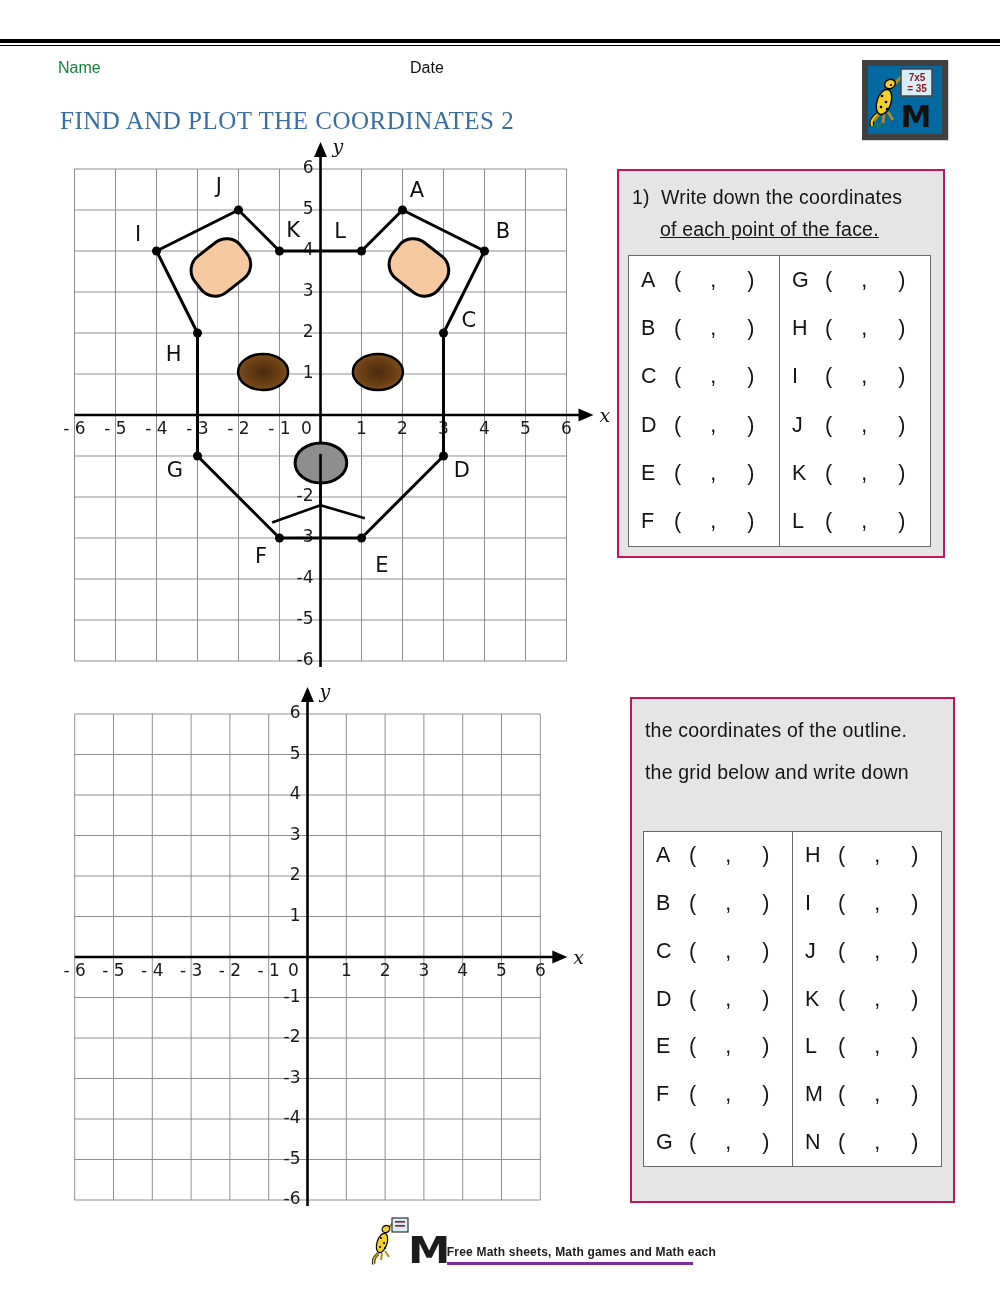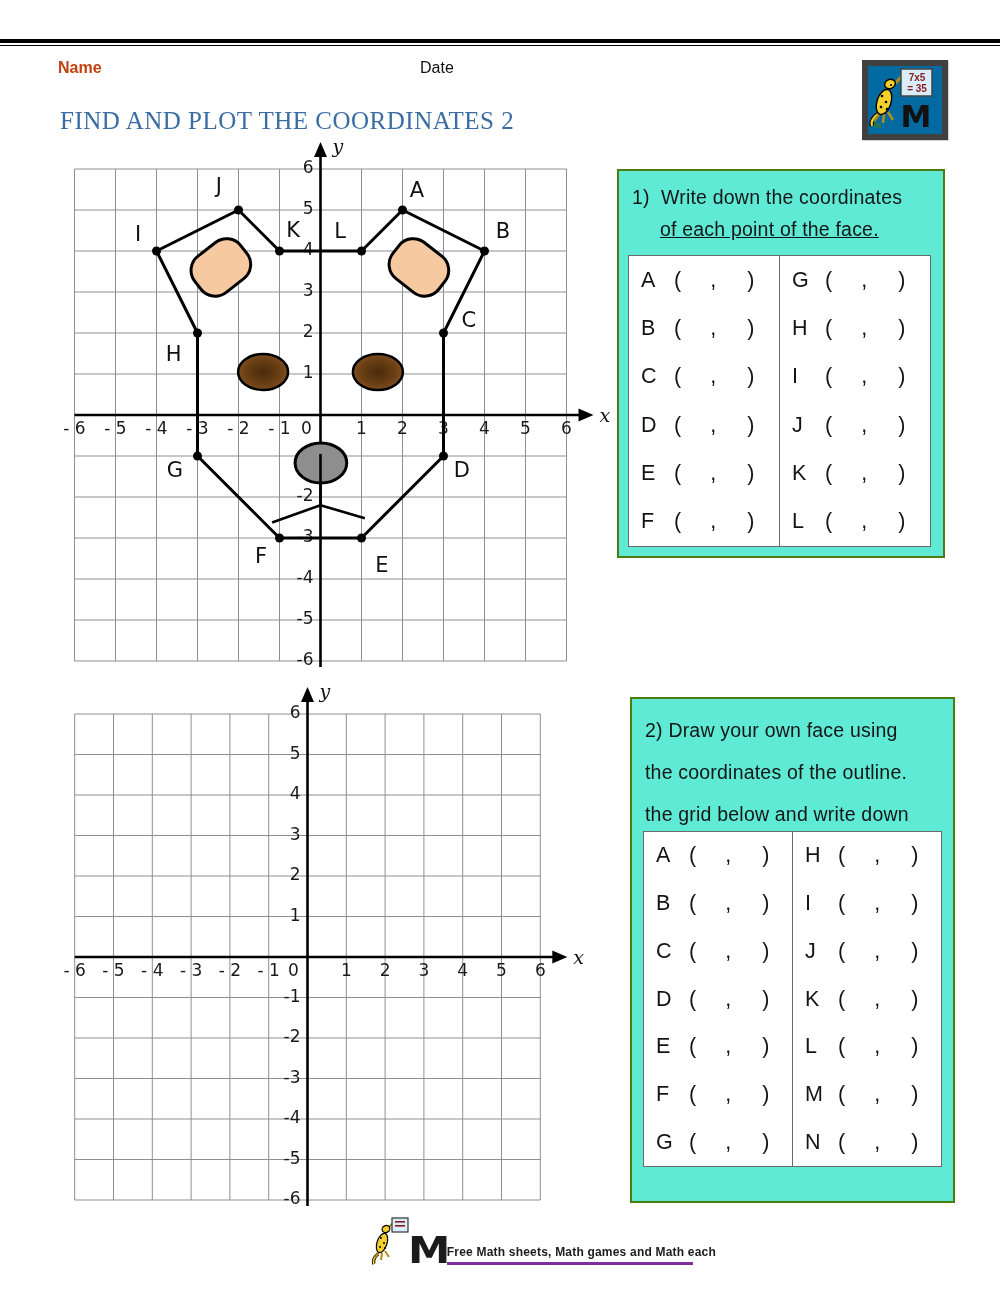--- a/index.html
+++ b/index.html
@@ -1,30 +1,30 @@
 <!DOCTYPE html>
 <html><head>
 <meta charset="utf-8">
 <style>
   html,body{margin:0;padding:0;background:#fff;}
   #page{position:relative;width:1000px;height:1294px;background:#ffffff;overflow:hidden;
         font-family:"Liberation Sans",sans-serif;color:#141414;}
   .topbar{position:absolute;left:0;top:39px;width:1000px;height:4px;background:#000;}
   .topbar2{position:absolute;left:0;top:45px;width:1000px;height:1px;background:#000;}
-  .name-label{position:absolute;left:58px;top:59px;font-size:16px;color:#c2410c;font-weight:bold;}
-  .date-label{position:absolute;left:420px;top:59px;font-size:16px;color:#111;}
+  .name-label{position:absolute;left:58px;top:59px;font-size:16px;color:#15803d;}
+  .date-label{position:absolute;left:410px;top:59px;font-size:16px;color:#111;}
   .title{position:absolute;left:56px;top:103px;margin:4px;font-family:"Liberation Serif",serif;
          font-weight:500;font-size:25px;letter-spacing:0.5px;color:#3a6da4;white-space:nowrap;}
   .logo-box{position:absolute;left:862px;top:60px;width:74px;height:68px;background:#0369a1;
             border:6px solid #404040;box-shadow:1px 1px 0 #d4d4d4;}
   #grids-svg{position:absolute;left:0;top:0;z-index:1;}
   .tick{font:17px "DejaVu Sans",sans-serif;fill:#1a1a1a;}
   .axisname{font:italic 19px "DejaVu Serif",serif;fill:#111;}
   .ptlabel{font:21px "DejaVu Sans",sans-serif;fill:#111;text-anchor:middle;}
-  .qbox{position:absolute;border:2px solid #4d7c0f;background:#5eead4;z-index:2;}
+  .qbox{position:absolute;border:2px solid #be185d;background:#e5e5e5;z-index:2;}
   #qbox1{left:617px;top:169px;width:324px;height:385px;}
   #qbox2{left:630px;top:697px;width:321px;height:502px;}
   .qtext{padding:10px 6px 0 13px;}
   .qline{font-size:19.5px;color:#151515;line-height:32px;letter-spacing:0.2px;}
   #qbox2 .qline{line-height:42px;}
   .indent{padding-left:28px;text-decoration:underline;}
   .ctable{position:absolute;border:1.5px solid #6a6a6a;display:flex;background:#fff;}
   #table1{left:9px;top:84px;width:301px;height:290px;}
   #table2{left:11px;top:132px;width:297px;height:334px;}
   .ccol{flex:1;display:flex;flex-direction:column;}
@@ -319,22 +319,20 @@
             <span class="op">(</span>
             <span class="cm">,</span>
             <span class="cp">)</span>
           </div>
         </div>
       </div>
   </div>
 
   <div class="qbox" id="qbox2">
     <div class="qtext">
-      <div class="qline"><span>2)</span>
-        <span>Draw your own face using</span></div>
       <div class="qline">the coordinates of the outline.</div>
       <div class="qline">the grid below and write down</div>
     </div>
     <div class="ctable" id="table2">
         <div class="ccol">
           <div class="crow">
             <span class="pl">A</span>
             <span class="op">(</span>
             <span class="cm">,</span>
             <span class="cp">)</span>

